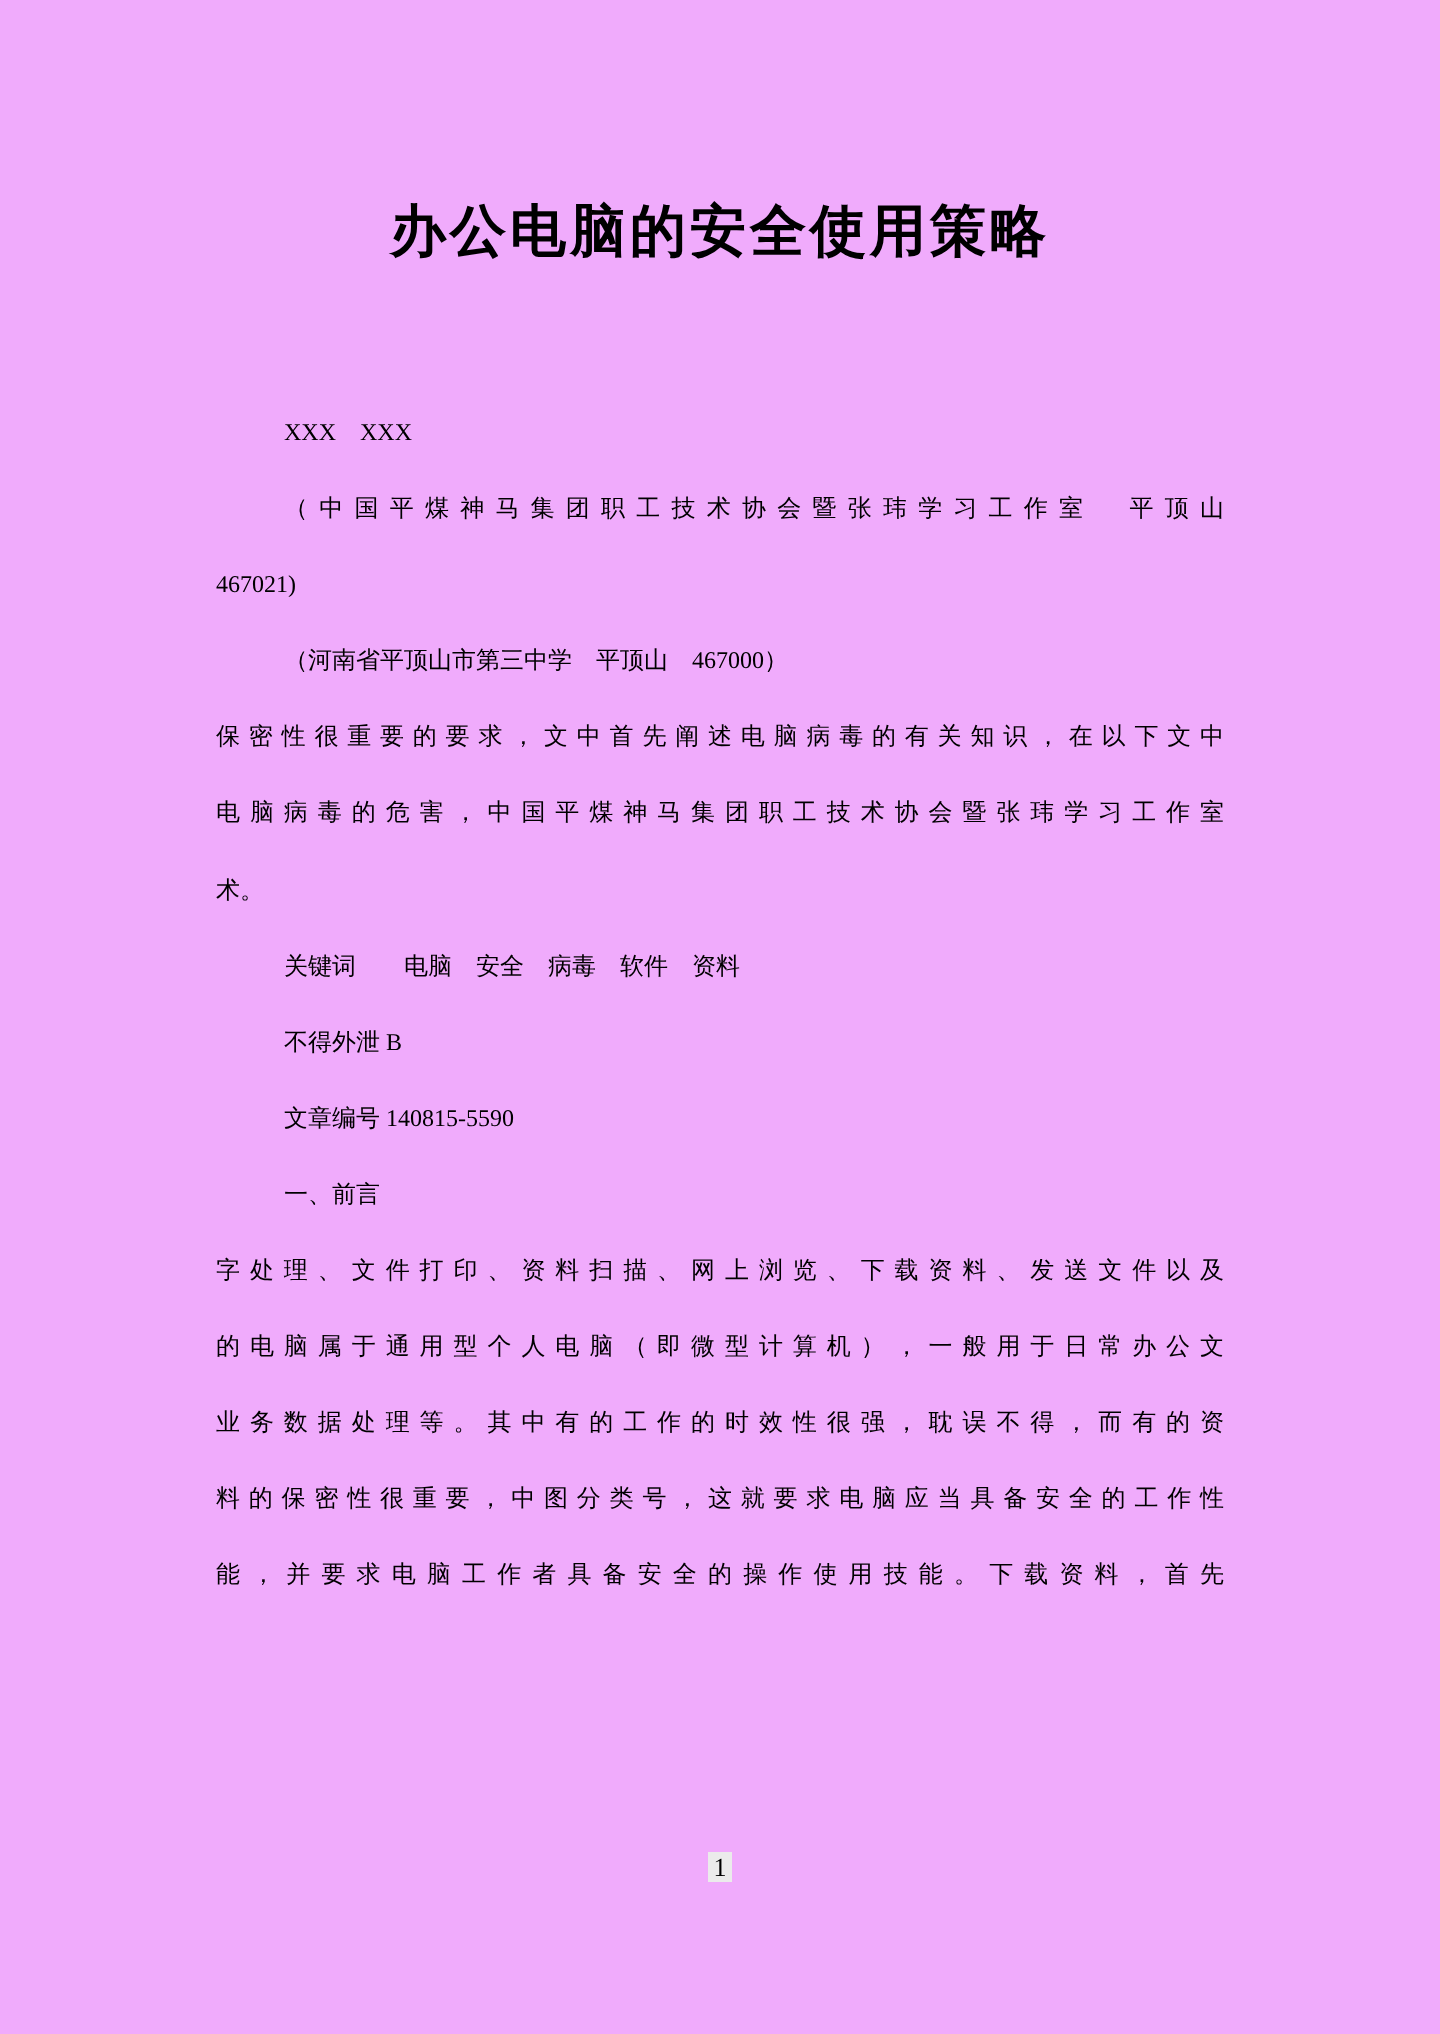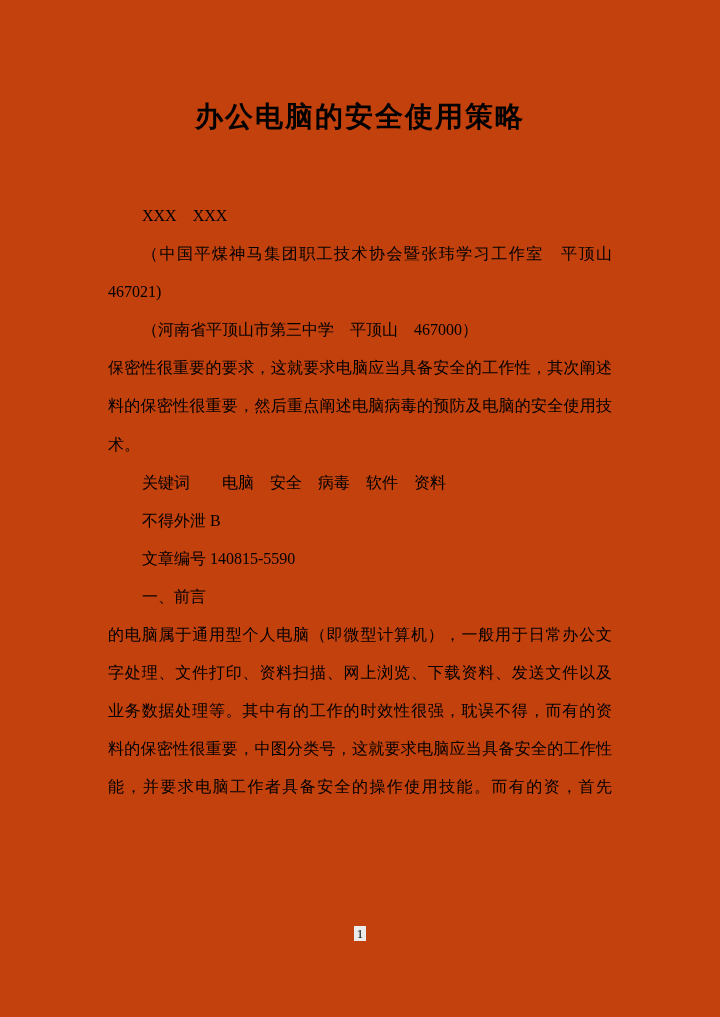--- a/index.html
+++ b/index.html
@@ -4,21 +4,21 @@
 <style>
   html, body {
     margin: 0;
     padding: 0;
     background: #ffffff;
   }
   .page {
     position: relative;
     width: 720px;
     height: 1017px;
-    background: #c2410c;
+    background: #f0abfc;
     color: #000000;
     font-family: "Liberation Serif", "DejaVu Serif", serif;
     overflow: hidden;
   }
   .doc-title {
     position: absolute;
     top: 78px;
     left: 0;
     right: 0;
     text-align: center;
@@ -26,21 +26,21 @@
     line-height: 40px;
     font-weight: bold;
     letter-spacing: 2px;
     color: #000000;
   }
   .content {
     position: absolute;
     top: 197px;
     left: 108px;
     width: 504px;
-    font-size: 16px;
+    font-size: 12px;
     line-height: 38.1px;
     color: #000000;
   }
   .line {
     white-space: pre-wrap;
   }
   .indent {
     padding-left: 34px;
   }
   .j {
@@ -72,45 +72,45 @@
 
     <div class="line indent">XXX　XXX</div>
 
     <div class="line indent j">（中国平煤神马集团职工技术协会暨张玮学习工作室　平顶山</div>
 
     <div class="line">467021)</div>
 
     <div class="line indent">（河南省平顶山市第三中学　平顶山　467000）</div>
 
 
-    <div class="line j">保密性很重要的要求，这就要求电脑应当具备安全的工作性，其次阐述</div>
+    <div class="line j">保密性很重要的要求，文中首先阐述电脑病毒的有关知识，在以下文中</div>
 
-    <div class="line j">料的保密性很重要，然后重点阐述电脑病毒的预防及电脑的安全使用技</div>
+    <div class="line j">电脑病毒的危害，中国平煤神马集团职工技术协会暨张玮学习工作室</div>
 
     <div class="line">术。</div>
 
     <div class="line indent">关键词　　电脑　安全　病毒　软件　资料</div>
 
 
     <div class="line indent">不得外泄 B</div>
 
     <div class="line indent">文章编号 140815-5590</div>
 
     <div class="line indent">一、前言</div>
 
 
+    <div class="line j">字处理、文件打印、资料扫描、网上浏览、下载资料、发送文件以及</div>
+
     <div class="line j">的电脑属于通用型个人电脑（即微型计算机），一般用于日常办公文</div>
-
-    <div class="line j">字处理、文件打印、资料扫描、网上浏览、下载资料、发送文件以及</div>
 
     <div class="line j">业务数据处理等。其中有的工作的时效性很强，耽误不得，而有的资</div>
 
     <div class="line j">料的保密性很重要，中图分类号，这就要求电脑应当具备安全的工作性</div>
 
-    <div class="line j">能，并要求电脑工作者具备安全的操作使用技能。而有的资，首先</div>
+    <div class="line j">能，并要求电脑工作者具备安全的操作使用技能。下载资料，首先</div>
 
   </div>
 
   <div class="pagenum-row">
     <span>1</span>
   </div>
 
 </div>
 
 </body></html>

